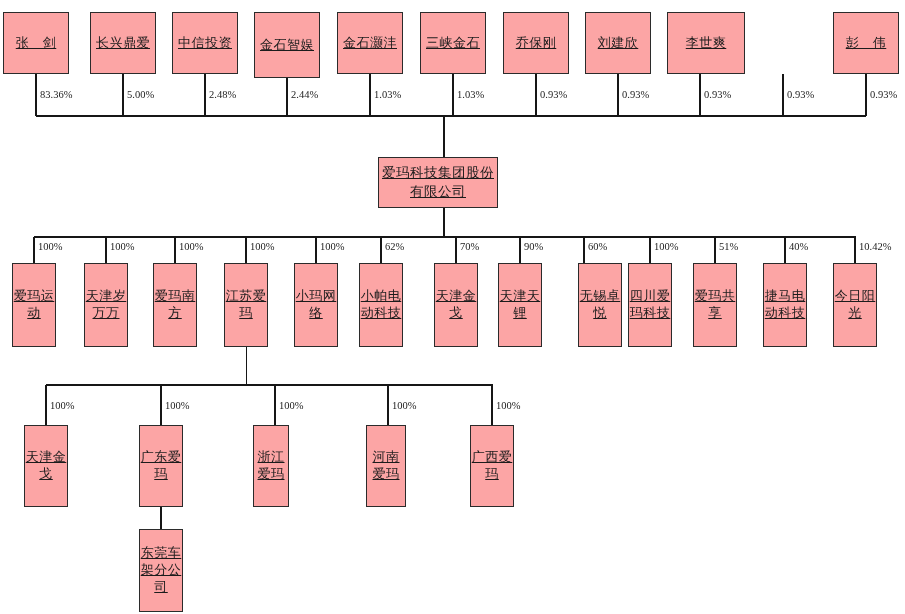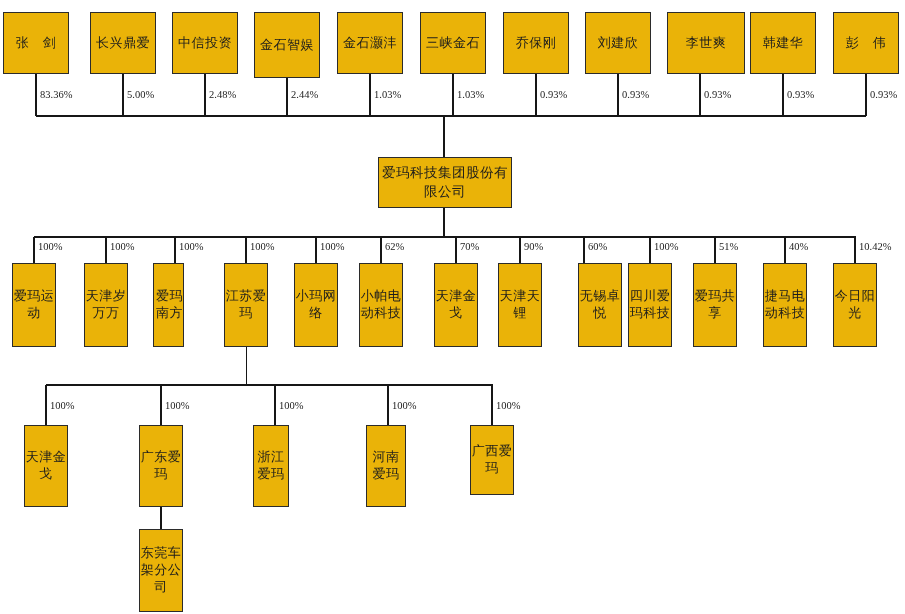--- a/index.html
+++ b/index.html
@@ -1,33 +1,33 @@
 <!DOCTYPE html>
 <html><head>
 <meta charset="utf-8">
 <style>
   html,body{margin:0;padding:0;background:#ffffff;}
   #canvas{
     position:relative;width:905px;height:614px;background:#ffffff;overflow:hidden;
     font-family:"Liberation Serif","DejaVu Serif",serif;color:#1c1c1c;
   }
   .box{
-    position:absolute;box-sizing:border-box;border:1.5px solid #2b2b2b;background:#eab308;
-    display:flex;align-items:center;justify-content:center;text-align:center;
+    position:absolute;box-sizing:border-box;border:1.5px solid #2b2b2b;background:#fca5a5;
+    display:flex;align-items:center;justify-content:center;text-align:center;text-decoration:underline;
   }
   .lbl{font-size:13px;line-height:1.3;letter-spacing:.5px;display:block;}
   .root-lbl{font-size:13.5px;line-height:1.35;}
   .pct{position:absolute;font-size:10.5px;white-space:nowrap;color:#1c1c1c;}
   .hline,.vline{position:absolute;background:#161616;}
 </style>
 </head>
 <body>
 
 <div id="canvas">
-  <div class="box" id="root-box" style="left:378px;top:157px;width:134px;height:51px;">
+  <div class="box" id="root-box" style="left:378px;top:157px;width:120px;height:51px;">
     <span class="lbl root-lbl">爱玛科技集团股份有限公司</span>
   </div>
 <div class="hline" style="left: 36px; top: 115px; width: 830px; height: 2px;"></div>
     <div class="hline" style="left: 34px; top: 236px; width: 822px; height: 2px;"></div>
     <div class="hline" style="left: 46px; top: 384px; width: 447px; height: 1.6px;"></div>
     <div class="vline" style="left: 442.5px; top: 116px; width: 2.5px; height: 41px;"></div>
     <div class="vline" style="left: 442.5px; top: 208px; width: 2.5px; height: 29px;"></div>
     <div class="vline" style="left: 245.5px; top: 347px; width: 1.6px; height: 38px;"></div>
     <div class="vline" style="left: 35.25px; top: 74px; width: 1.5px; height: 42px;"></div>
     <div class="pct" style="left: 40px; top: 89px;">83.36%</div>
@@ -69,41 +69,38 @@
     <div class="box" style="left: 585px; top: 12px; width: 66px; height: 62px;">
       <span class="lbl">刘建欣</span>
     </div>
     <div class="vline" style="left: 699.25px; top: 74px; width: 1.5px; height: 42px;"></div>
     <div class="pct" style="left: 704px; top: 89px;">0.93%</div>
     <div class="box" style="left: 667px; top: 12px; width: 78px; height: 62px;">
       <span class="lbl">李世爽</span>
     </div>
     <div class="vline" style="left: 782.25px; top: 74px; width: 1.5px; height: 42px;"></div>
     <div class="pct" style="left: 787px; top: 89px;">0.93%</div>
-    <div class="box" style="left: 750px; top: 12px; width: 66px; height: 62px;">
-      <span class="lbl">韩建华</span>
-    </div>
     <div class="vline" style="left: 865.25px; top: 74px; width: 1.5px; height: 42px;"></div>
     <div class="pct" style="left: 870px; top: 89px;">0.93%</div>
     <div class="box" style="left: 833px; top: 12px; width: 66px; height: 62px;">
       <span class="lbl">彭　伟</span>
     </div>
     <div class="vline" style="left: 33.25px; top: 237px; width: 1.5px; height: 26px;"></div>
     <div class="pct" style="left: 38px; top: 241px;">100%</div>
     <div class="box" style="left: 12px; top: 263px; width: 44px; height: 84px;">
       <span class="lbl">爱玛运动</span>
     </div>
     <div class="vline" style="left: 105.25px; top: 237px; width: 1.5px; height: 26px;"></div>
     <div class="pct" style="left: 110px; top: 241px;">100%</div>
     <div class="box" style="left: 84px; top: 263px; width: 44px; height: 84px;">
       <span class="lbl">天津岁万万</span>
     </div>
     <div class="vline" style="left: 174.25px; top: 237px; width: 1.5px; height: 26px;"></div>
     <div class="pct" style="left: 179px; top: 241px;">100%</div>
-    <div class="box" style="left: 153px; top: 263px; width: 31px; height: 84px; text-align: right;">
+    <div class="box" style="left: 153px; top: 263px; width: 44px; height: 84px;">
       <span class="lbl">爱玛南方</span>
     </div>
     <div class="vline" style="left: 245.25px; top: 237px; width: 1.5px; height: 26px;"></div>
     <div class="pct" style="left: 250px; top: 241px;">100%</div>
     <div class="box" style="left: 224px; top: 263px; width: 44px; height: 84px;">
       <span class="lbl">江苏爱玛</span>
     </div>
     <div class="vline" style="left: 315.25px; top: 237px; width: 1.5px; height: 26px;"></div>
     <div class="pct" style="left: 320px; top: 241px;">100%</div>
     <div class="box" style="left: 294px; top: 263px; width: 44px; height: 84px;">
@@ -164,20 +161,20 @@
     <div class="box" style="left: 253px; top: 425px; width: 36px; height: 82px;">
       <span class="lbl">浙江爱玛</span>
     </div>
     <div class="vline" style="left: 387.25px; top: 385px; width: 1.5px; height: 40px;"></div>
     <div class="pct" style="left: 392px; top: 400px;">100%</div>
     <div class="box" style="left: 366px; top: 425px; width: 40px; height: 82px;">
       <span class="lbl">河南爱玛</span>
     </div>
     <div class="vline" style="left: 491.25px; top: 385px; width: 1.5px; height: 40px;"></div>
     <div class="pct" style="left: 496px; top: 400px;">100%</div>
-    <div class="box" style="left: 470px; top: 425px; width: 44px; height: 70px;">
+    <div class="box" style="left: 470px; top: 425px; width: 44px; height: 82px;">
       <span class="lbl">广西爱玛</span>
     </div>
     <div class="vline" style="left: 160.25px; top: 507px; width: 1.5px; height: 22px;"></div>
     <div class="box" style="left: 139px; top: 529px; width: 44px; height: 83px;">
       <span class="lbl">东莞车架分公司</span>
     </div>
   </div>
 
 </body></html>

